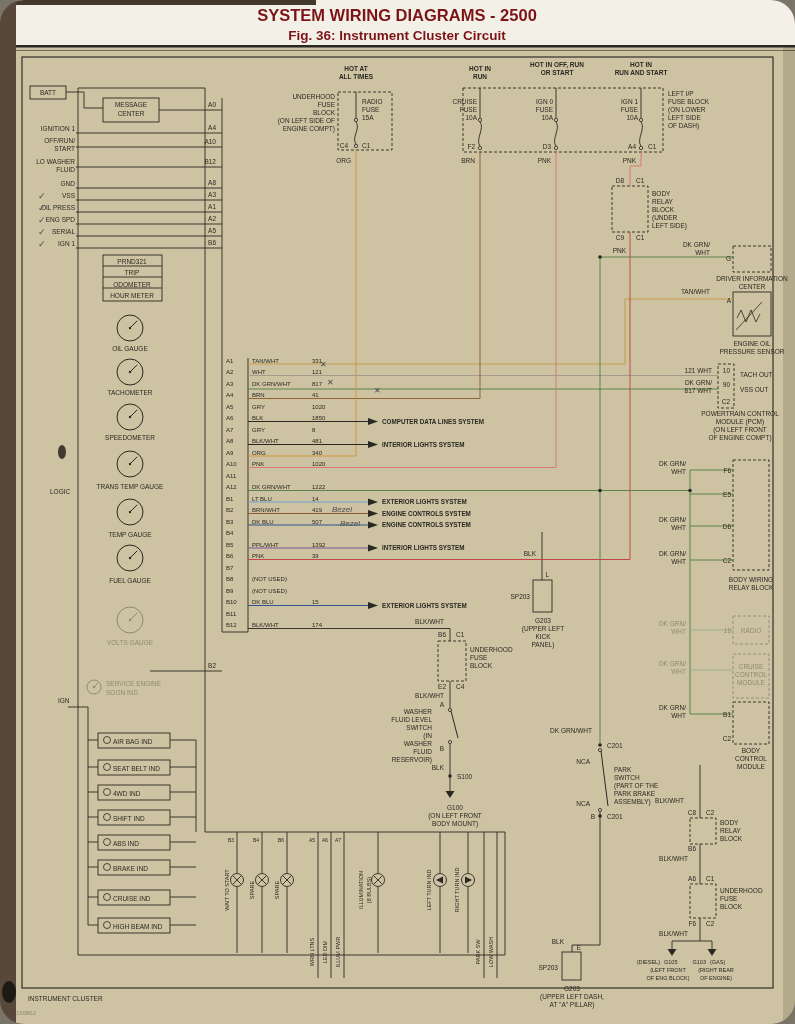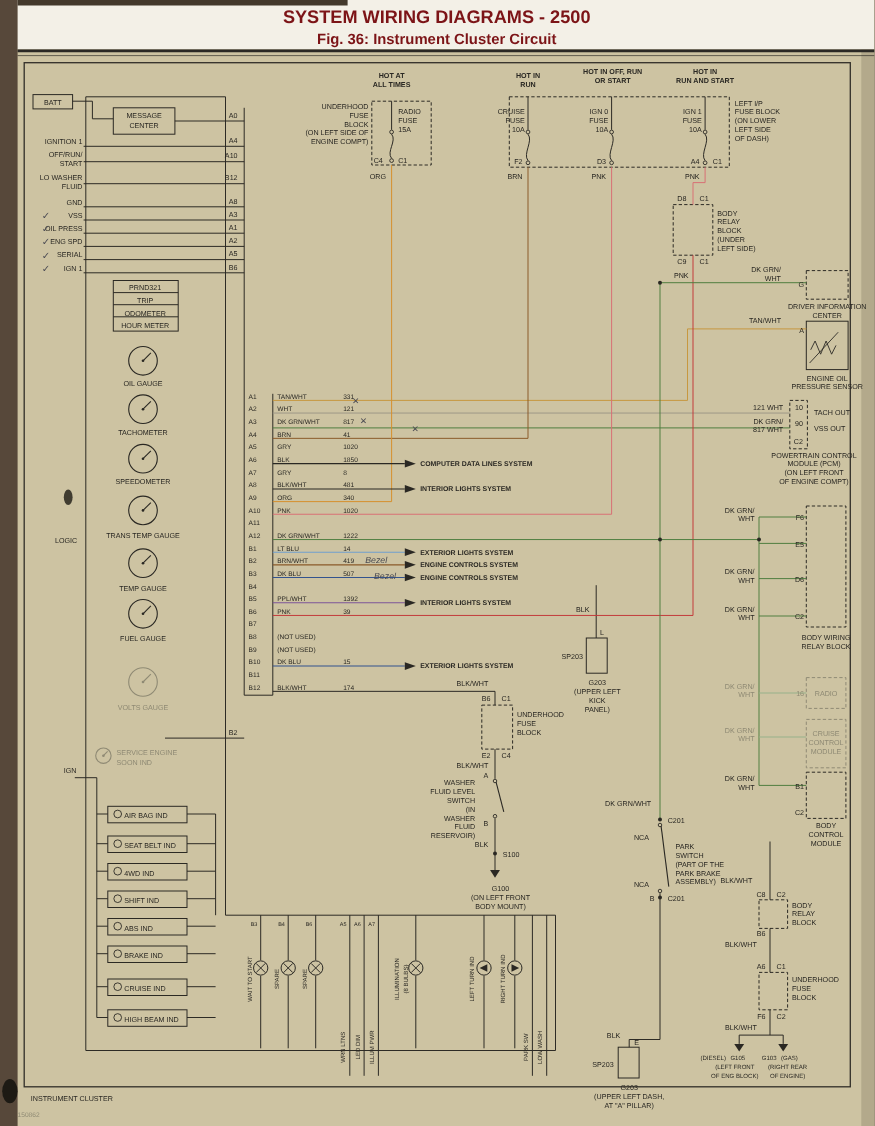--- a/index.html
+++ b/index.html
@@ -1,16 +1,16 @@
 <!DOCTYPE html>
 <html><head>
 <meta charset="utf-8">
 <style>
   body{margin:0;background:#7a7468;}
-  .page{width:795px;height:1024px;position:relative;overflow:hidden;}
+  .page{width:795px;height:1024px;position:relative;overflow:hidden;border-radius:24px;}
   svg text{font-family:"Liberation Sans",sans-serif;}
   .t1{font-size:16.5px;font-weight:bold;fill:#7c1417;text-anchor:middle;}
   .t2{font-size:13.5px;font-weight:bold;fill:#7c1417;text-anchor:middle;}
 </style>
 </head>
 <body>
 
 <div class="page">
   <svg id="diagram-svg" width="795" height="1024" viewBox="0 0 795 1024">
 

